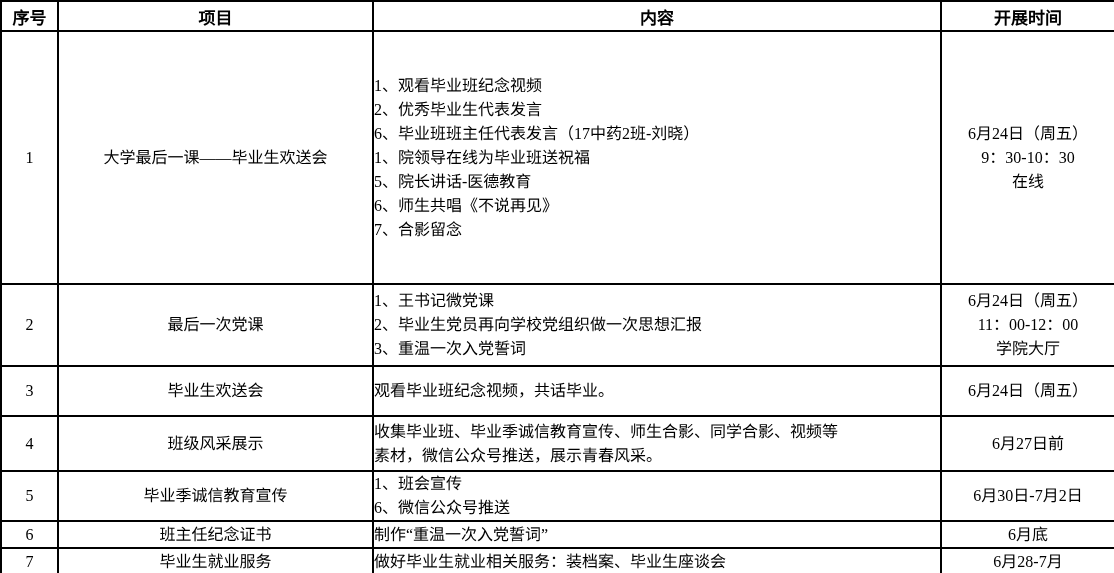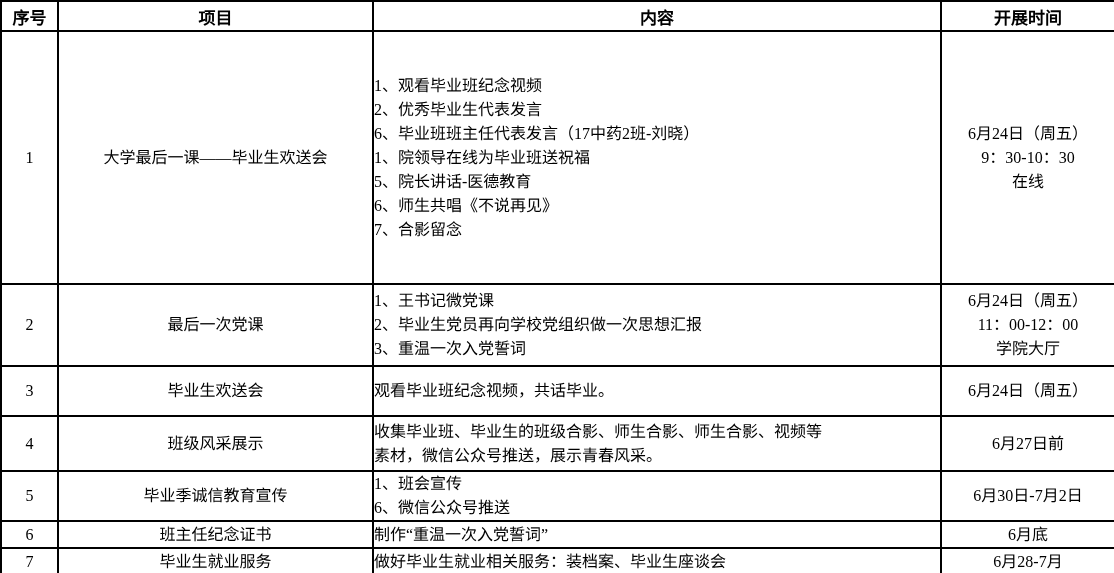--- a/index.html
+++ b/index.html
@@ -115,21 +115,21 @@
             <div class="line">观看毕业班纪念视频，共话毕业。</div>
           </td>
     <td class="cell-time">
             <div class="line">6月24日（周五）</div>
           </td>
   </tr>
         <tr>
     <td class="cell-no">4</td>
     <td class="cell-project">班级风采展示</td>
     <td class="cell-content">
-            <div class="line">收集毕业班、毕业生的班级合影、师生合影、师生合影、视频等</div>
+            <div class="line">收集毕业班、毕业季诚信教育宣传、师生合影、同学合影、视频等</div>
             <div class="line">素材，微信公众号推送，展示青春风采。</div>
           </td>
     <td class="cell-time">
             <div class="line">6月27日前</div>
           </td>
   </tr>
         <tr>
     <td class="cell-no">5</td>
     <td class="cell-project">毕业季诚信教育宣传</td>
     <td class="cell-content">

